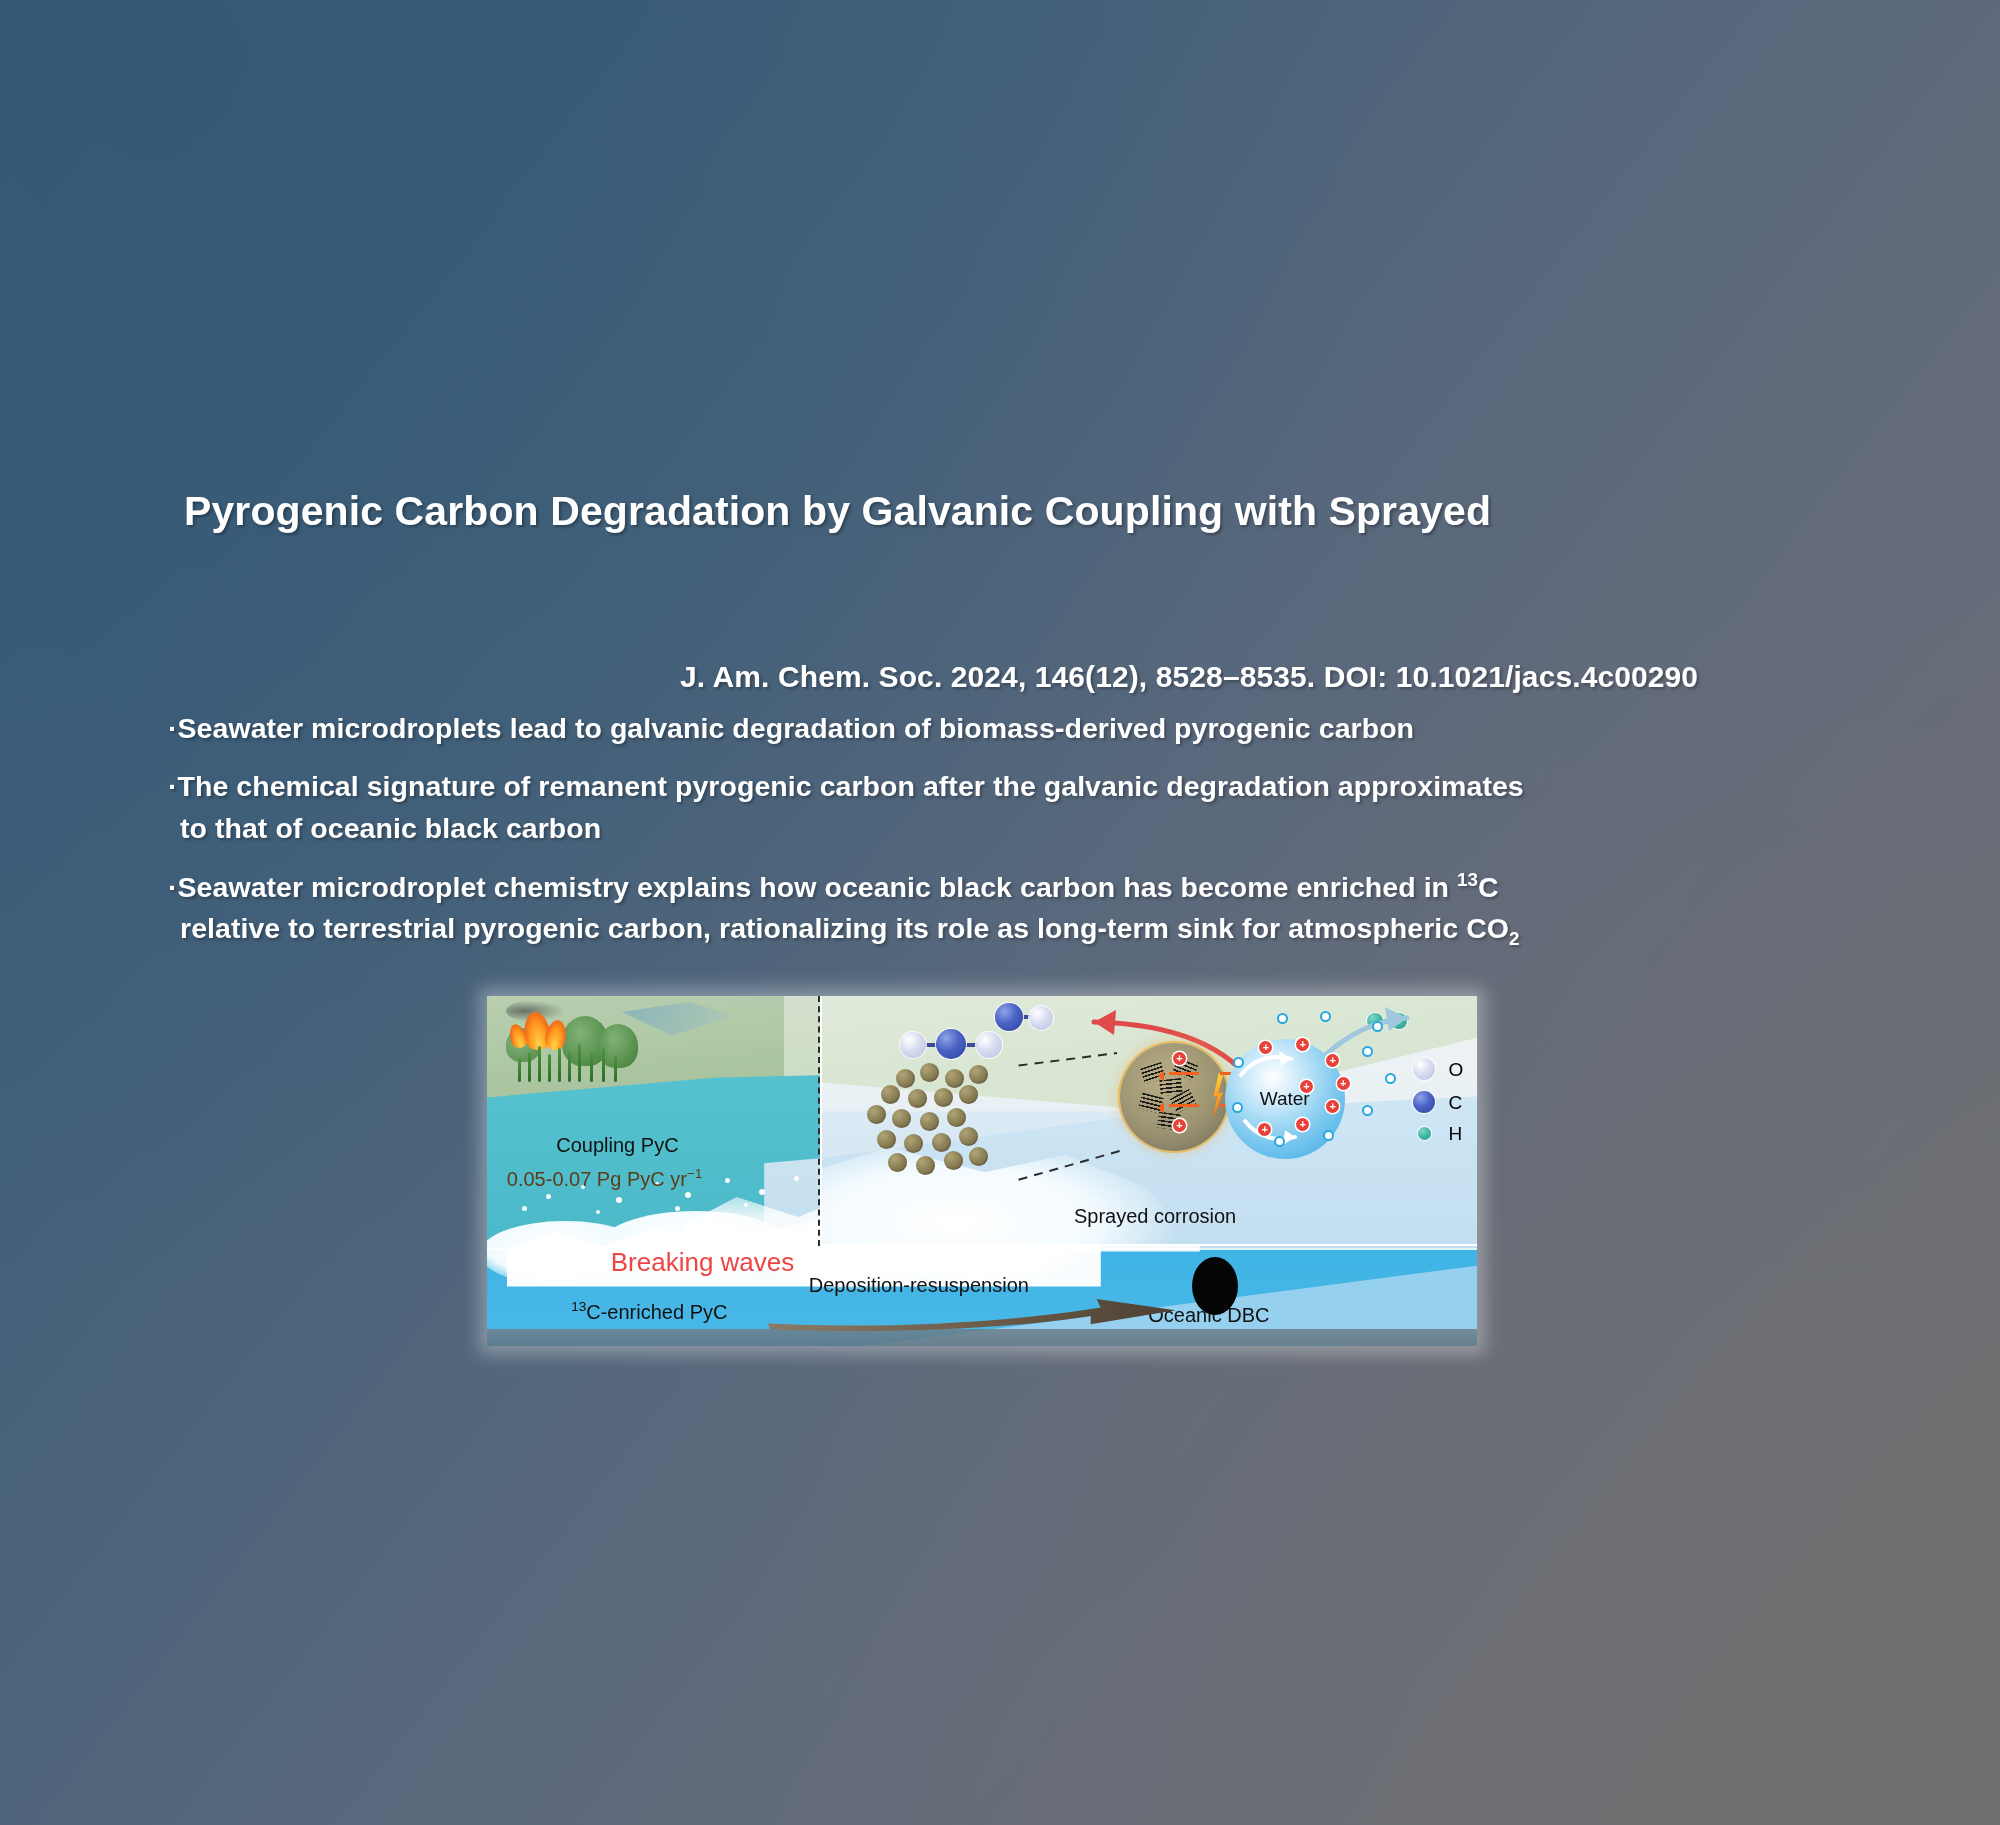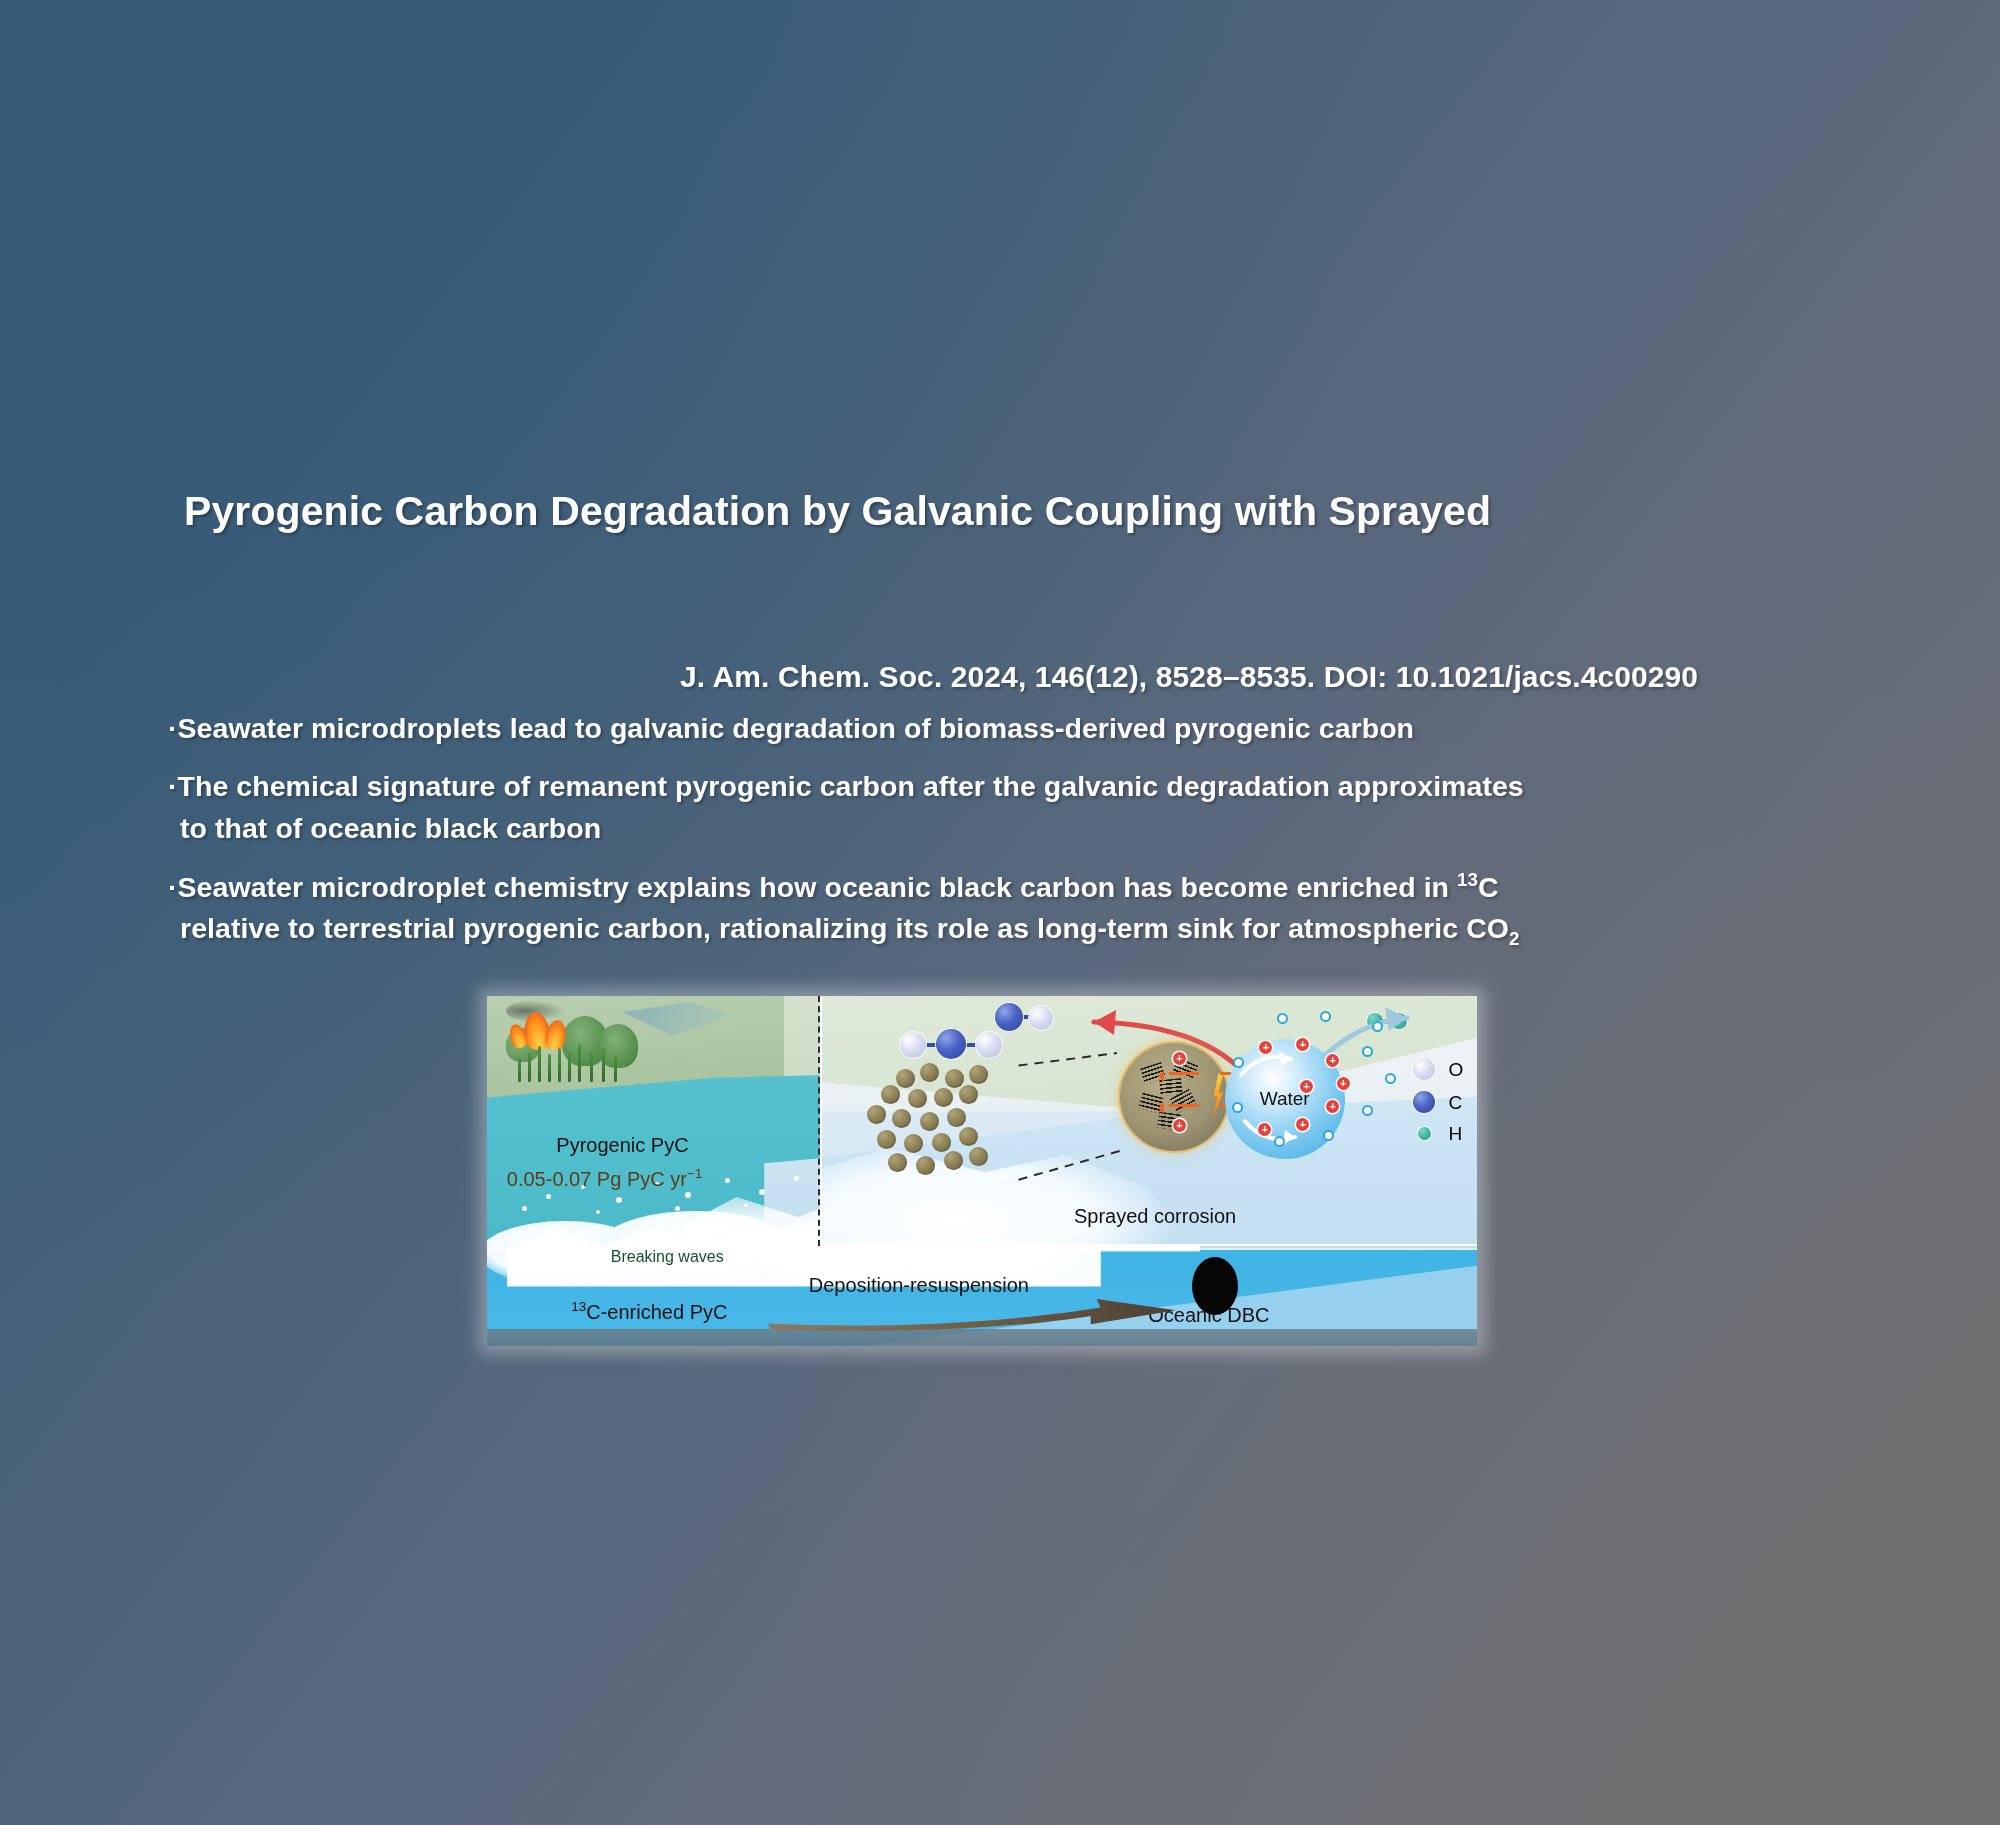--- a/index.html
+++ b/index.html
@@ -348,21 +348,21 @@
   
   .fig-label {
     position: absolute;
     color: #111111;
     font-family: "Liberation Sans", sans-serif;
     white-space: nowrap;
     line-height: 1.15;
   }
   .lbl-riverine  { left: 7.0%;  top: 39.5%; font-size: 20px; }
   .lbl-flux      { left: 2.0%;  top: 48.6%; font-size: 20px; color: #5d3d18; }
-  .lbl-breaking  { left: 12.5%; top: 72.0%; font-size: 16px; color: #14532d; font-weight: normal; }
+  .lbl-breaking  { left: 12.5%; top: 72.0%; font-size: 26px; color: #ef4444; font-weight: normal; }
   .lbl-13c       { left: 8.5%;  top: 86.5%; font-size: 20px; }
   .lbl-depo      { left: 32.5%; top: 79.3%; font-size: 20px; }
   .lbl-dbc       { left: 66.8%; top: 88.0%; font-size: 20px; }
   .fig-label sup { font-size: 0.68em; vertical-align: super; font-weight: normal; }
 
   
   .dbc-dot {
     position: absolute; left: 71.2%; top: 74.5%;
     width: 46px; height: 58px; border-radius: 50%;
     background: #050505;
@@ -587,21 +587,21 @@
          </div>
        </div>
 
        <div class="fig-label" style="left:38.5%;top:84%;font-size:20px;">Sprayed corrosion</div>
      </div>
 
      <div class="dash-vert"></div>
 
      <div class="horizon-line"></div>
 
-     <div class="fig-label lbl-riverine">Pyrogenic PyC</div>
+     <div class="fig-label lbl-riverine">Coupling PyC</div>
      <div class="fig-label lbl-flux"><span>0.05-0.07 Pg PyC yr</span><sup>−1</sup></div>
      <div class="fig-label lbl-breaking">Breaking waves</div>
      <div class="fig-label lbl-13c"><sup>13</sup><span>C-enriched PyC</span></div>
      <div class="fig-label lbl-depo">Deposition-resuspension</div>
      <div class="fig-label lbl-dbc">Oceanic DBC</div>
 
      <div class="dbc-dot"></div>
 
      <svg class="depo-arrow" viewBox="0 0 420 120" preserveAspectRatio="none">
        <defs>

